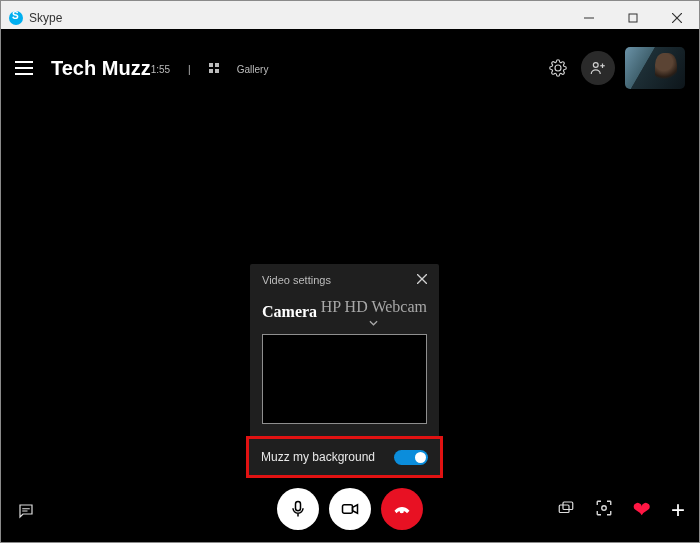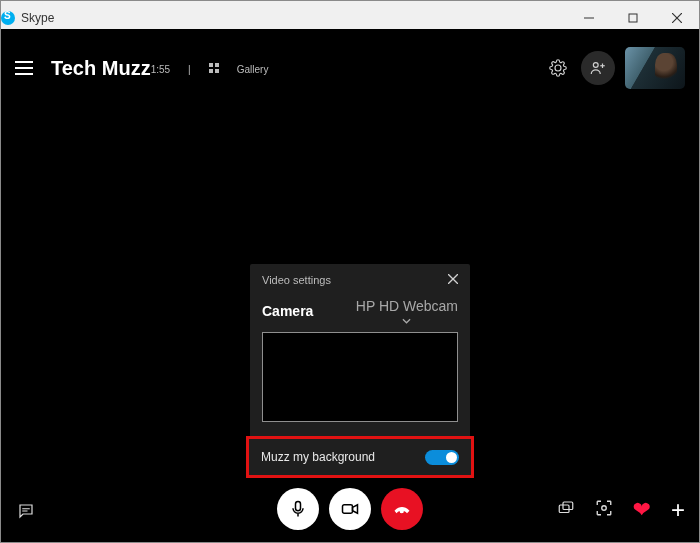--- a/index.html
+++ b/index.html
@@ -11,20 +11,21 @@
     border: 1px solid #8a8a8a;
     position: relative;
   }
   
   .titlebar {
     height: 34px;
     background: #f0f0f0;
     display: flex;
     align-items: center;
     justify-content: space-between;
+    padding-left: 8px;
     border-bottom: 1px solid #ddd;
     font-size: 12px;
     color: #333;
   }
   .titlebar-left { display: flex; align-items: center; gap: 6px; }
   .skype-logo {
     width: 14px; height: 14px; border-radius: 50%;
     background: #00aff0;
     display: inline-block;
     position: relative;
@@ -84,37 +85,38 @@
   }
   .self-thumb::after{
     content:""; position:absolute; right:8px; top:6px; width:22px; height:30px;
     background: radial-gradient(circle at 40% 30%, #5b4434 0 35%, #2a1e16 60%, transparent 70%);
     border-radius: 40% 40% 30% 30%;
   }
   
   .panel {
     position: absolute;
     left: 249px; top: 235px;
-    width: 220px; height: 211px;
+    width: 189px; height: 211px;
     background: #1f1f1f;
     border-radius: 2px;
     padding: 10px 12px 0 12px;
     color: #e8e8e8;
     box-shadow: 0 6px 18px rgba(0,0,0,.6);
   }
   .panel-head {
     display: flex; justify-content: space-between; align-items: center;
     font-size: 11px;
     color: #bdbdbd;
     margin-bottom: 12px;
   }
   .panel-camera-row {
     display: flex; justify-content: space-between; align-items: center;
-    font-size: 14px;
+    font-size: 16px;
     margin-bottom: 8px;
+    font-family: Liberation Serif, serif;
   }
   .panel-camera-row .left { font-weight: 600; color: #fff; }
   .panel-camera-row .right { color: #a8a8a8; display: flex; align-items: center; gap: 4px; flex-direction: column;}
   .panel-preview {
     width: 100%; height: 90px;
     border: 1px solid #8f8f8f;
     background: #000;
   }
   .blur-row {
     position: absolute;

